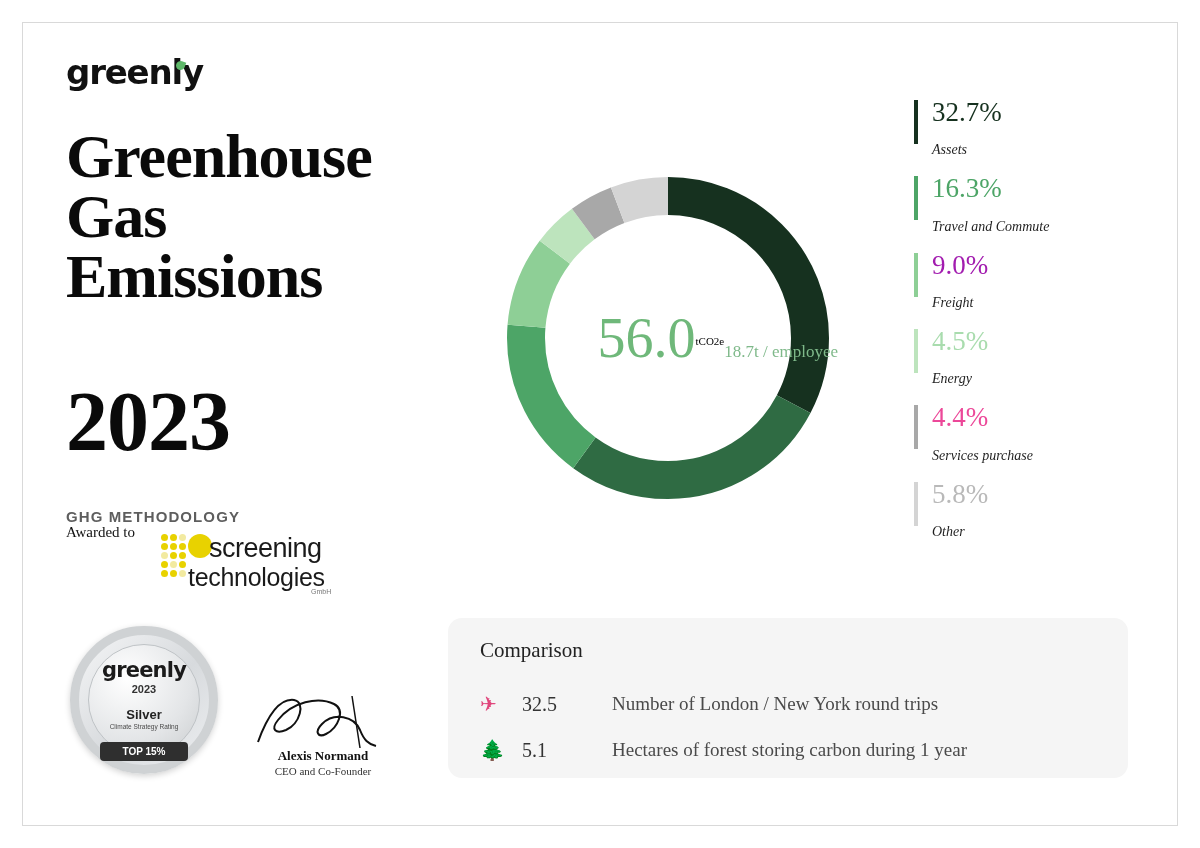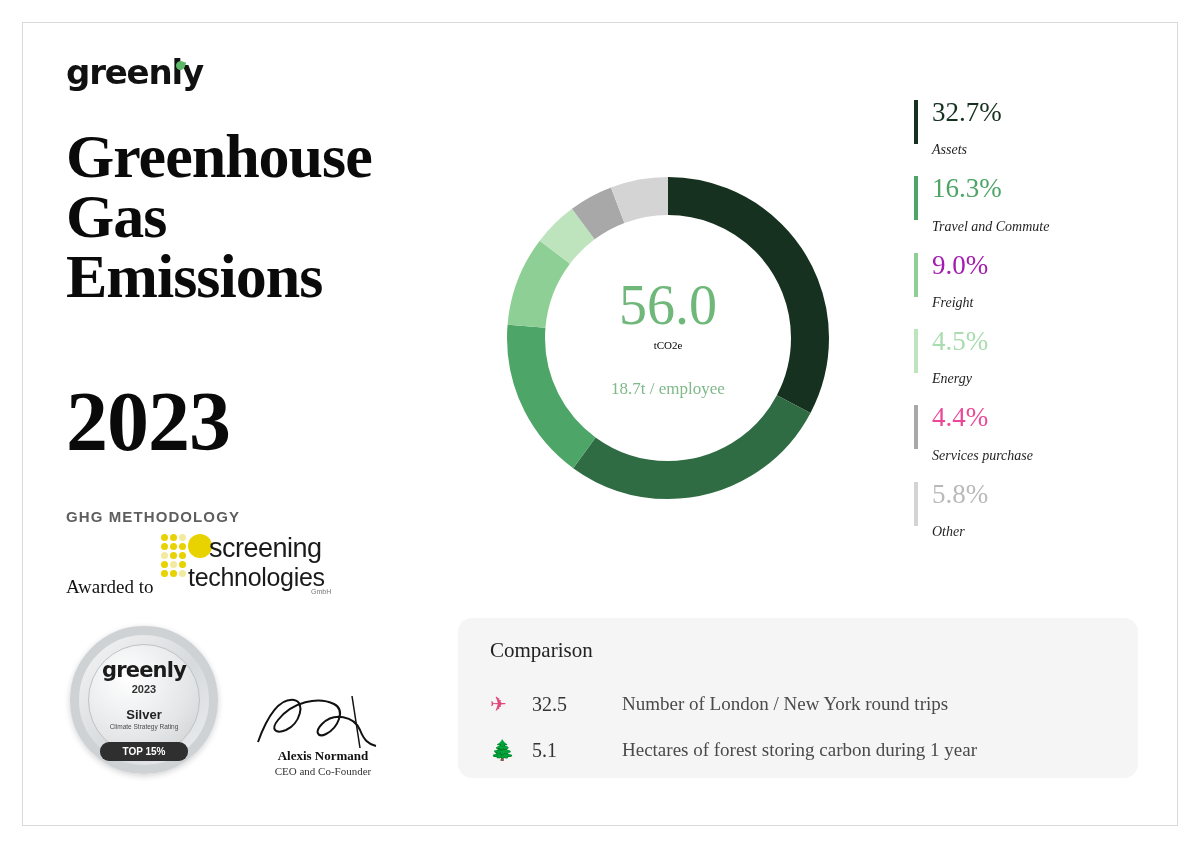--- a/index.html
+++ b/index.html
@@ -72,23 +72,23 @@
     left: 66px; top: 508px;
     font-family: "Liberation Sans", sans-serif;
     font-weight: 700;
     font-size: 15px;
     letter-spacing: 1.1px;
     color: #5e5e5e;
   }
 
   .awarded {
     position: absolute;
-    left: 66px; top: 576px;
-    font-family: "Liberation Serif", serif;
-    font-size: 19px;
+    left: 66px; top: 524px;
+    font-family: "Liberation Serif", serif;
+    font-size: 15px;
     color: #111111;
   }
 
   
   .client-logo {
     position: absolute;
     left: 161px; top: 530px;
     width: 195px; height: 68px;
   }
   .client-dots {
@@ -187,21 +187,21 @@
     font-family: "Liberation Sans", sans-serif;
     font-size: 6.5px;
     color: #4a4a4a;
     margin-top: 1px;
   }
   .badge .b-top {
     position: absolute;
     left: 38px; top: 122px;
     width: 88px; height: 19px;
     background: #2f2f2f;
-    border-radius: 9px;
+    border-radius: 4px;
     color: #fff;
     font-family: "Liberation Sans", sans-serif;
     font-size: 10px;
     font-weight: 700;
     line-height: 19px;
     text-align: center;
   }
 
   
   .signature {
@@ -233,23 +233,23 @@
   .donut-wrap {
     position: absolute;
     left: 498px; top: 168px;
     width: 340px; height: 340px;
   }
   .donut-center {
     position: absolute;
     left: 0; top: 0;
     width: 340px; height: 340px;
     display: flex;
-    flex-direction: column;
+    flex-direction: row;
     align-items: center;
-    justify-content: center;
+    justify-content: flex-end;
     text-align: center;
   }
   .donut-value {
     font-family: "Liberation Serif", serif;
     font-size: 56px;
     color: #6fb87a;
     line-height: 1;
   }
   .donut-unit {
     font-family: "Liberation Serif", serif;
@@ -289,21 +289,21 @@
     font-family: "Liberation Serif", serif;
     font-size: 14px;
     color: #1f1f1f;
     margin-top: 16px;
     font-style: italic;
   }
 
   
   .comparison {
     position: absolute;
-    left: 458px; top: 618px;
+    left: 448px; top: 618px;
     width: 680px; height: 160px;
     background: #f5f5f5;
     border-radius: 14px;
     padding: 20px 32px;
   }
   .comparison h3 {
     margin: 0 0 18px 0;
     font-family: "Liberation Serif", serif;
     font-weight: 400;
     font-size: 21px;

